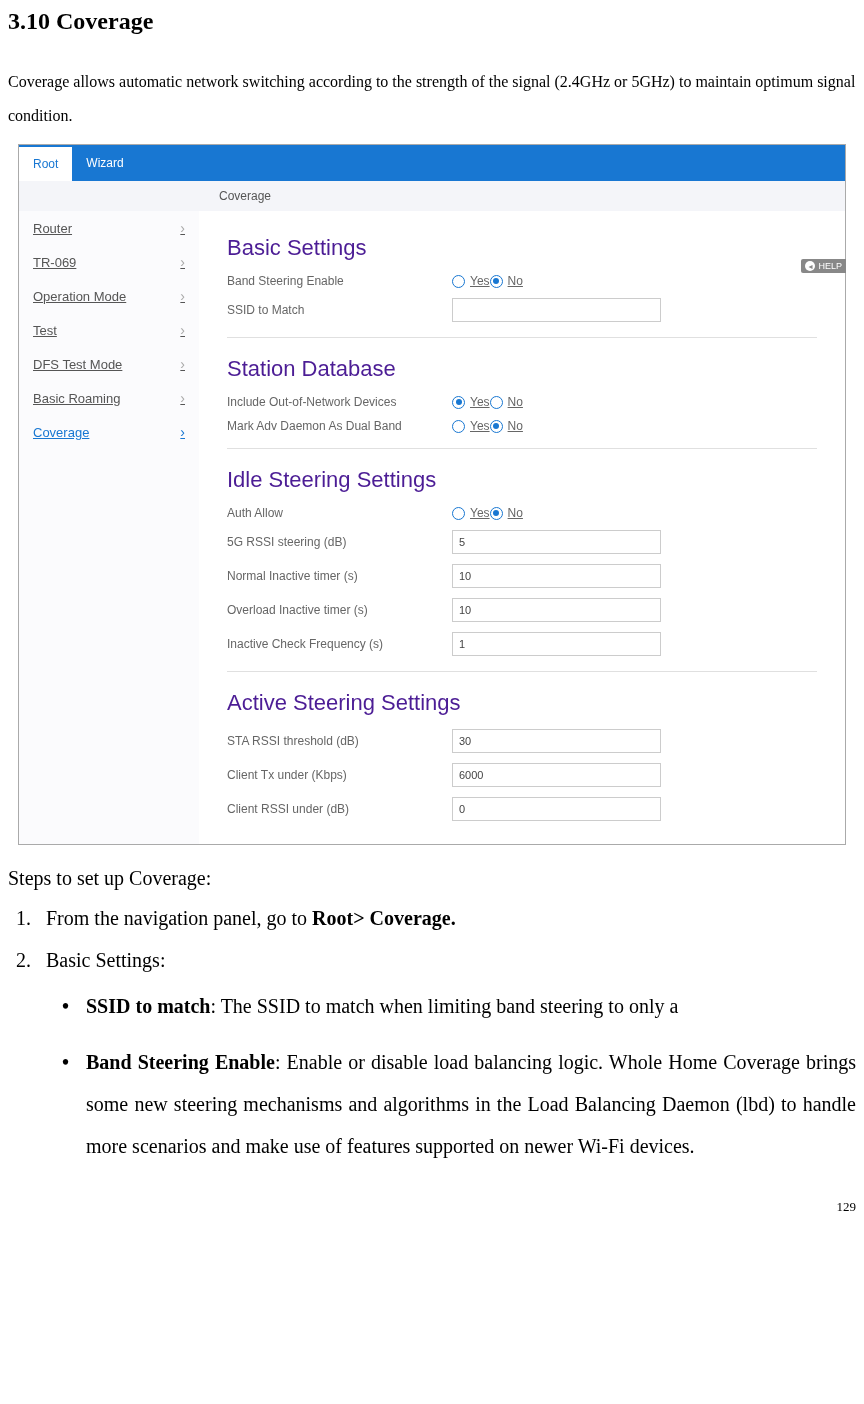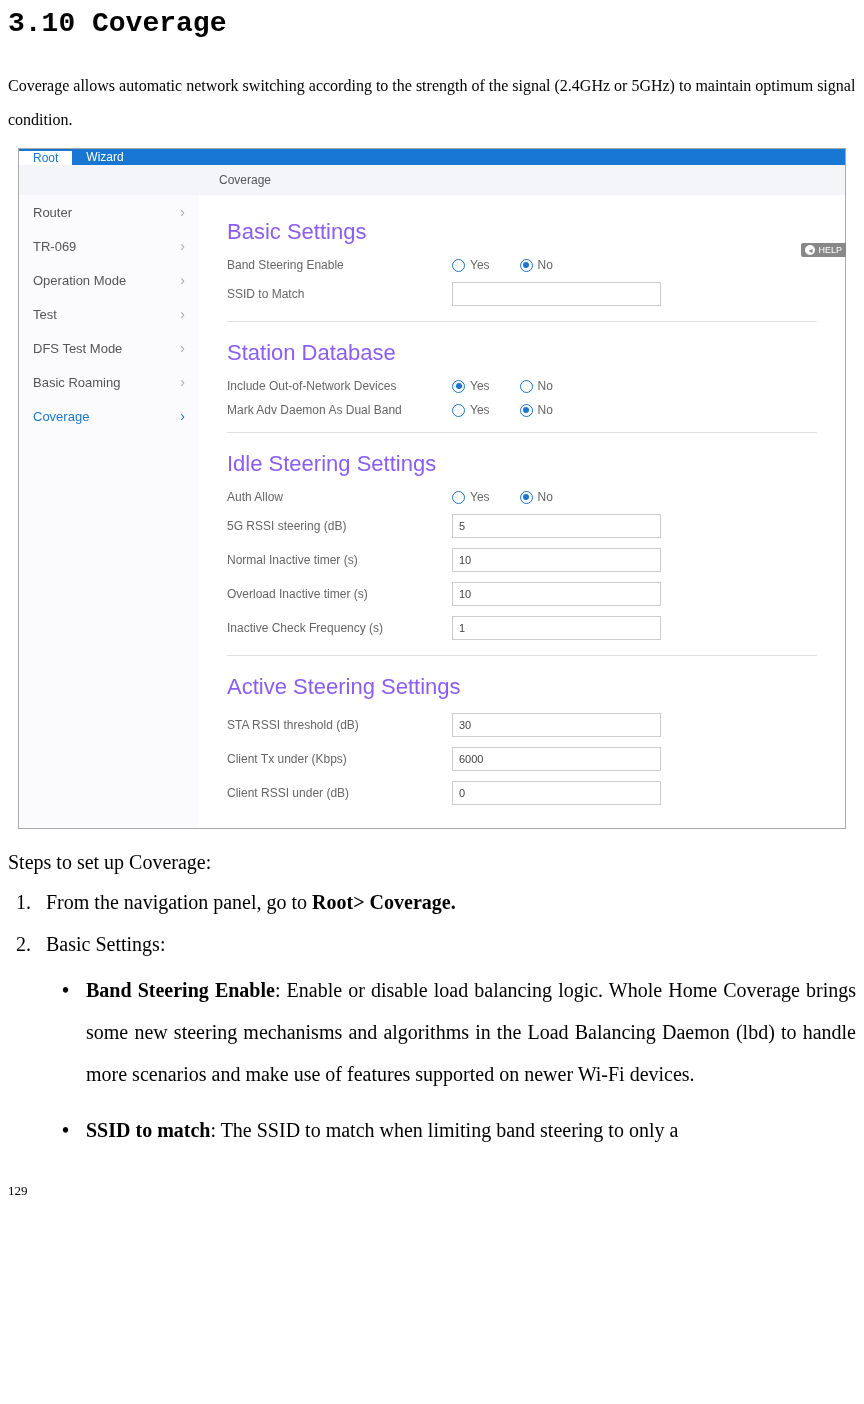--- a/index.html
+++ b/index.html
@@ -5,44 +5,44 @@
     body {
       font-family: Georgia, 'Times New Roman', serif;
       font-size: 18px;
       margin: 0;
       padding: 8px;
       background: #fff;
       color: #000;
       width: 848px;
     }
     h2.section-heading {
-      font-family: Liberation Mono, monospace;
+      font-family: Liberation Serif, serif;
       font-weight: 700;
-      font-size: 28px;
+      font-size: 24px;
       margin: 0 0 30px 0;
     }
     p.intro {
       font-size: 16px;
       line-height: 2.1;
       margin: 0 0 12px 0;
     }
     .screenshot-box {
       border: 1px solid #aaa;
       width: 826px;
       margin: 0 auto 18px auto;
       background: #fff;
       font-family: Arial, Helvetica, sans-serif;
       position: relative;
     }
     .tabs-bar {
       background: #1877d2;
       color: #fff;
       display: flex;
       align-items: stretch;
-      height: 16px;
+      height: 36px;
       font-size: 12px;
     }
     .tab {
       padding: 6px 14px;
       display: flex;
       align-items: center;
     }
     .tab.active {
       background: #fff;
       color: #1877d2;
@@ -61,20 +61,21 @@
       width: 180px;
       background: #fbfbfd;
       font-size: 13px;
       color: #555;
     }
     .sidebar-item {
       padding: 9px 14px;
       display: flex;
       justify-content: space-between;
       align-items: center;
+      text-decoration: underline;
     }
     .sidebar-item.active {
       color: #1877d2;
     }
     .chev {
       color: #aaa;
       font-size: 14px;
     }
     .sidebar-item.active .chev { color: #1877d2; }
     .main-panel {
@@ -101,33 +102,33 @@
       border-radius: 50%;
       width: 10px;
       height: 10px;
       display: inline-flex;
       align-items: center;
       justify-content: center;
       font-size: 8px;
     }
     .section-title {
       font-size: 22px;
-      color: #8b5cf6;
+      color: #4c1d95;
       font-weight: 400;
       margin: 18px 0 8px 0;
     }
     .form-row {
       display: flex;
       align-items: center;
       font-size: 12px;
       color: #666;
       padding: 5px 0;
     }
     .form-label { width: 225px; }
-    .radios { display: flex; gap: 30px; align-items: flex-end; }
+    .radios { display: flex; align-items: flex-end; text-decoration: underline; }
     .radio {
       display: inline-flex;
       align-items: center;
       gap: 5px;
     }
     .radio-circle {
       width: 11px;
       height: 11px;
       border: 1.5px solid #1877d2;
       border-radius: 50%;
@@ -181,21 +182,21 @@
     }
     ul.bullets > li::before {
       content: "•";
       position: absolute;
       left: 4px;
       top: 0;
       font-size: 20px;
       font-weight: 700;
     }
     .pgnum {
-      text-align: left;
+      text-align: right;
       font-size: 13px;
       margin-top: 32px;
     }
   </style>
 </head>
 <body>
 
 <h2 class="section-heading">3.10 Coverage</h2>
 
 <p class="intro">Coverage allows automatic network switching according to the strength of the signal (2.4GHz or 5GHz) to maintain optimum signal condition.</p>
@@ -341,20 +342,20 @@
   </div>
 </div>
 
 <div class="steps">
   <div>Steps to set up Coverage:</div>
   <ol class="numlist">
     <li><span>From the navigation panel, go to </span><strong>Root&gt; Coverage.</strong></li>
     <li>
       <span>Basic Settings:</span>
       <ul class="bullets">
+        <li><strong>SSID to match</strong><span>: The SSID to match when limiting band steering to only a</span></li>
         <li><strong>Band Steering Enable</strong><span>: Enable or disable load balancing logic. Whole Home Coverage brings some new steering mechanisms and algorithms in the Load Balancing Daemon (lbd) to handle more scenarios and make use of features supported on newer Wi-Fi devices.</span></li>
-        <li><strong>SSID to match</strong><span>: The SSID to match when limiting band steering to only a</span></li>
       </ul>
     </li>
   </ol>
 </div>
 
 <div class="pgnum">129</div>
 
 </body></html>

